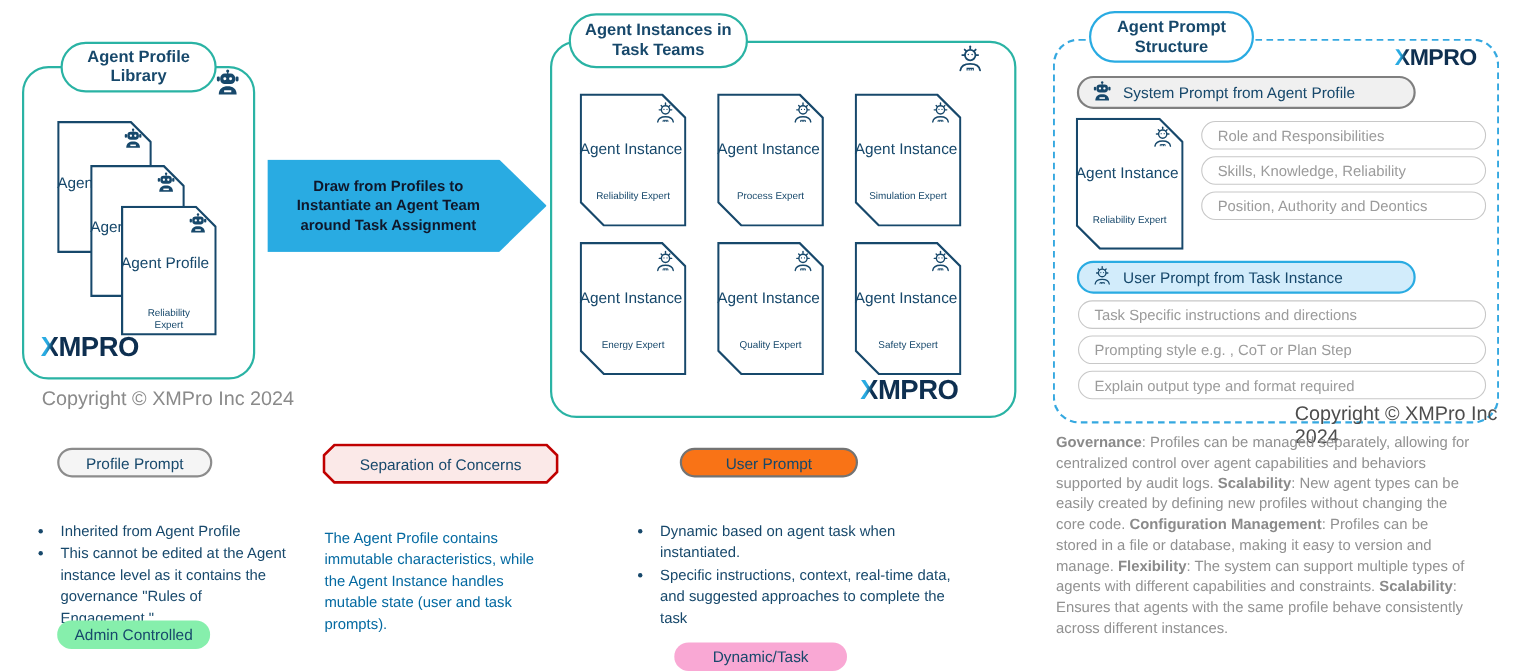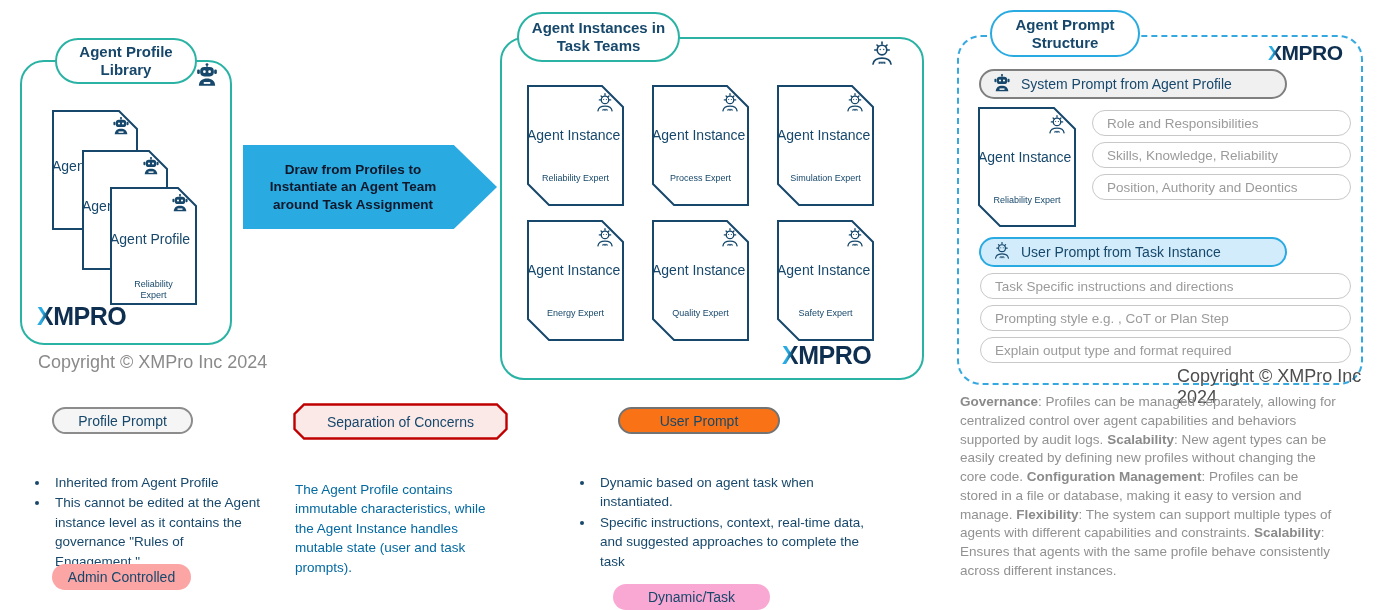--- a/index.html
+++ b/index.html
@@ -52,21 +52,21 @@
     font-size:13.5px; color:#9B9B9B; }
 
   
   .note-pill { position:absolute; height:27px; border-radius:14px; display:flex; align-items:center;
     justify-content:center; font-size:14px; color:#17486B; background:#F5F5F5; }
   .np-gray { border:2px solid #8C8C8C; }
   .np-blue { border:2px solid #737373; background:#f97316; }
 
   .badge { position:absolute; height:26px; border-radius:13px; display:flex; align-items:center;
     justify-content:center; font-size:14px; color:#17486B; }
-  .badge-gray { background:#fca5a5; }
+  .badge-gray { background:#86efac; }
   .badge-blue { background:#f9a8d4;margin-top:27px; }
 
   .note-bullets { position:absolute; color:#17486B; font-size:13.5px; line-height:1.44; }
   .note-bullets ul { list-style:disc outside; padding-left:17px;margin-top:21px; }
   .note-bullets li { padding-left:5px; margin-bottom:1px; }
 
   .note-par { position:absolute; color:#0369a1; font-size:13.5px; line-height:1.44;margin-top:28px; }
 
   #benefits { position:absolute; left:960px; top:393px; width:378px; color:#919191;
     font-size:13.5px; line-height:1.39; }

